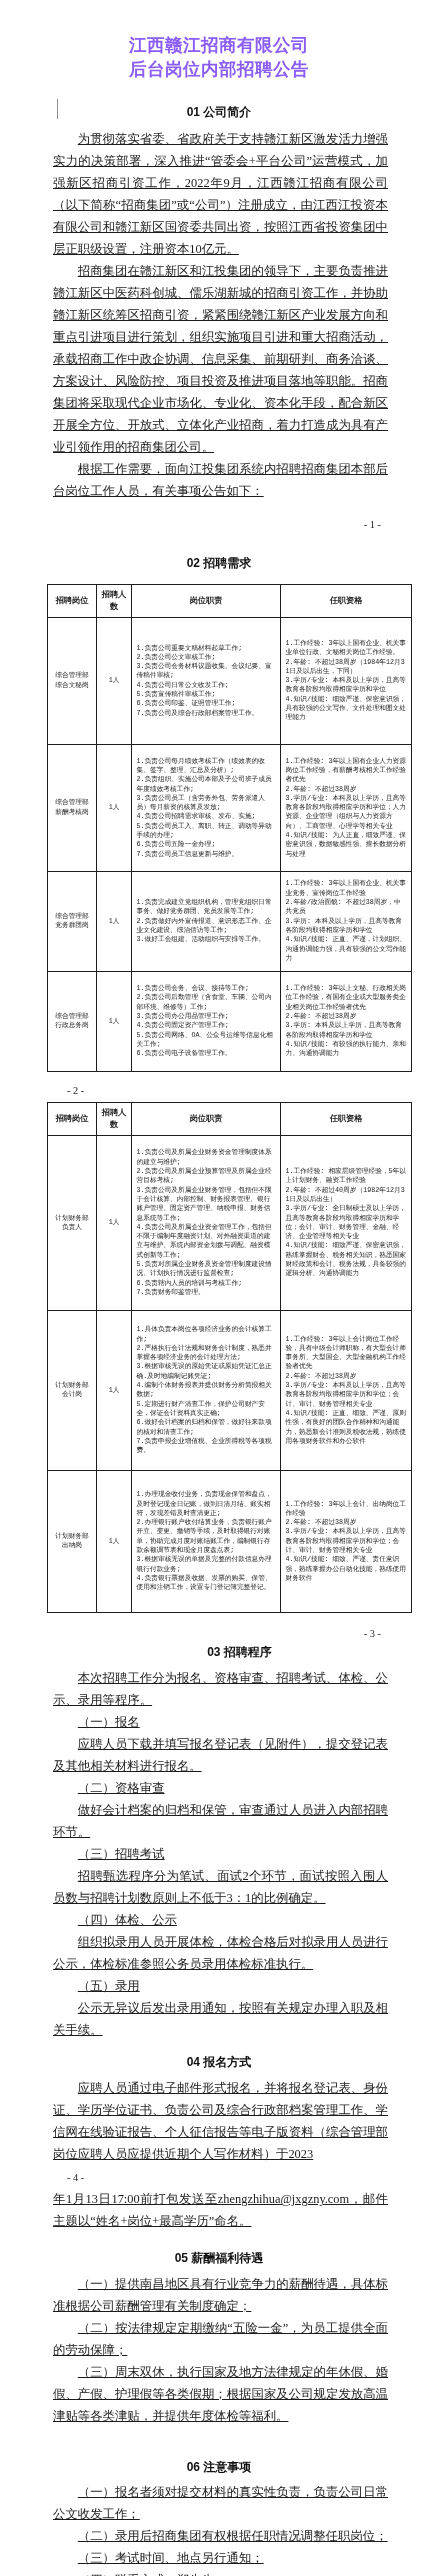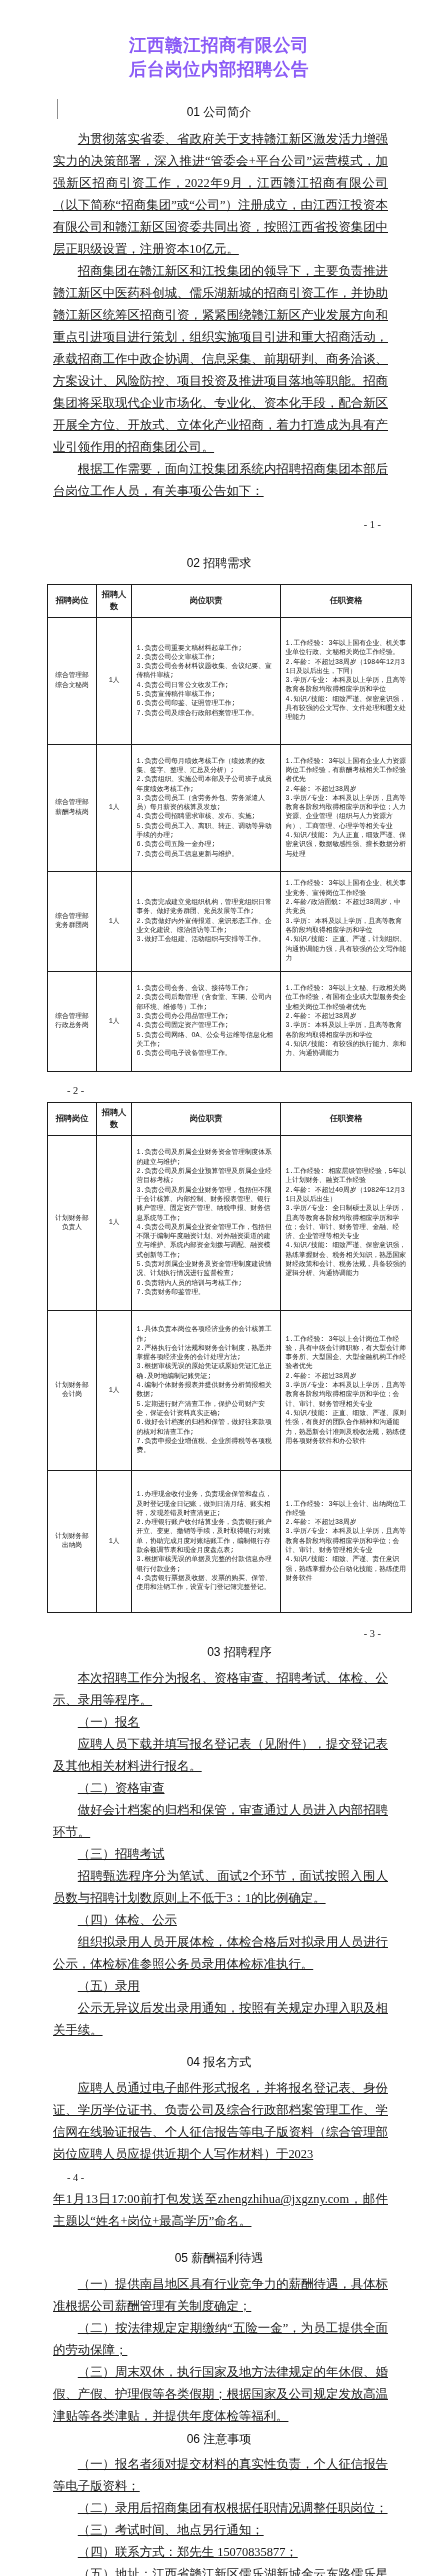--- a/index.html
+++ b/index.html
@@ -7,21 +7,21 @@
     width:438px;height:2726px;margin:0 auto;background:#fff;color:#1c1c1c;
     font-family:"Liberation Serif","DejaVu Serif",serif;
     overflow:hidden;position:relative;
   }
   .doc-title{
     margin:33px 0 0;text-align:center;font-weight:bold;color:#8b5cf6;
     font-size:17.5px;line-height:24px;letter-spacing:0.5px;
   }
   .sec-heading{
     text-align:center;font-family:"Liberation Sans","DejaVu Sans",sans-serif;
-    font-weight:normal;font-size:12px;line-height:15.5px;color:#111;
+    font-weight:bold;font-size:12px;line-height:15.5px;color:#111;
   }
   .para{
     margin:0 50px 0 53px;font-size:12.4px;line-height:22px;
     text-align:justify;text-indent:2em;word-break:break-all;text-decoration:underline;
   }
   .para.noindent{text-indent:0;}
   .marker{font-size:10.3px;line-height:15.5px;color:#222;}
   .marker.right{text-align:right;margin-right:57px;}
   .marker.left{text-align:left;margin-left:67px;}
   table.recruit{
@@ -250,23 +250,23 @@
   <div class="marker left" style="margin-top:5.2px;">- 4 -</div>
   <div class="para noindent" style="margin-top:3.1px;">年1月13日17:00前打包发送至zhengzhihua@jxgzny.com，邮件主题以“姓名+岗位+最高学历”命名。</div>
 
   <div class="sec-heading" style="margin-top:18.5px;">05 薪酬福利待遇</div>
   <div style="margin-top:6.2px;">
       <div class="para">（一）提供南昌地区具有行业竞争力的薪酬待遇，具体标准根据公司薪酬管理有关制度确定；</div>
       <div class="para">（二）按法律规定定期缴纳“五险一金”，为员工提供全面的劳动保障；</div>
       <div class="para">（三）周末双休，执行国家及地方法律规定的年休假、婚假、产假、护理假等各类假期；根据国家及公司规定发放高温津贴等各类津贴，并提供年度体检等福利。</div>
     </div>
 
-  <div class="sec-heading" style="margin-top:5px;">06 注意事项</div>
+  <div class="sec-heading" style="margin-top:33px;">06 注意事项</div>
   <div style="margin-top:6.2px;">
-      <div class="para">（一）报名者须对提交材料的真实性负责，个人征信报告等电子版资料；</div>
+      <div class="para">（一）报名者须对提交材料的真实性负责，负责公司日常公文收发工作；</div>
       <div class="para">（二）录用后招商集团有权根据任职情况调整任职岗位；</div>
       <div class="para">（三）考试时间、地点另行通知；</div>
       <div class="para">（四）联系方式：郑先生 15070835877；</div>
       <div class="para">（五）地址：江西省赣江新区儒乐湖新城金云东路儒乐星镇A2栋赣江招商集团。</div>
     </div>
 
 </div>
 
 
 </body></html>

